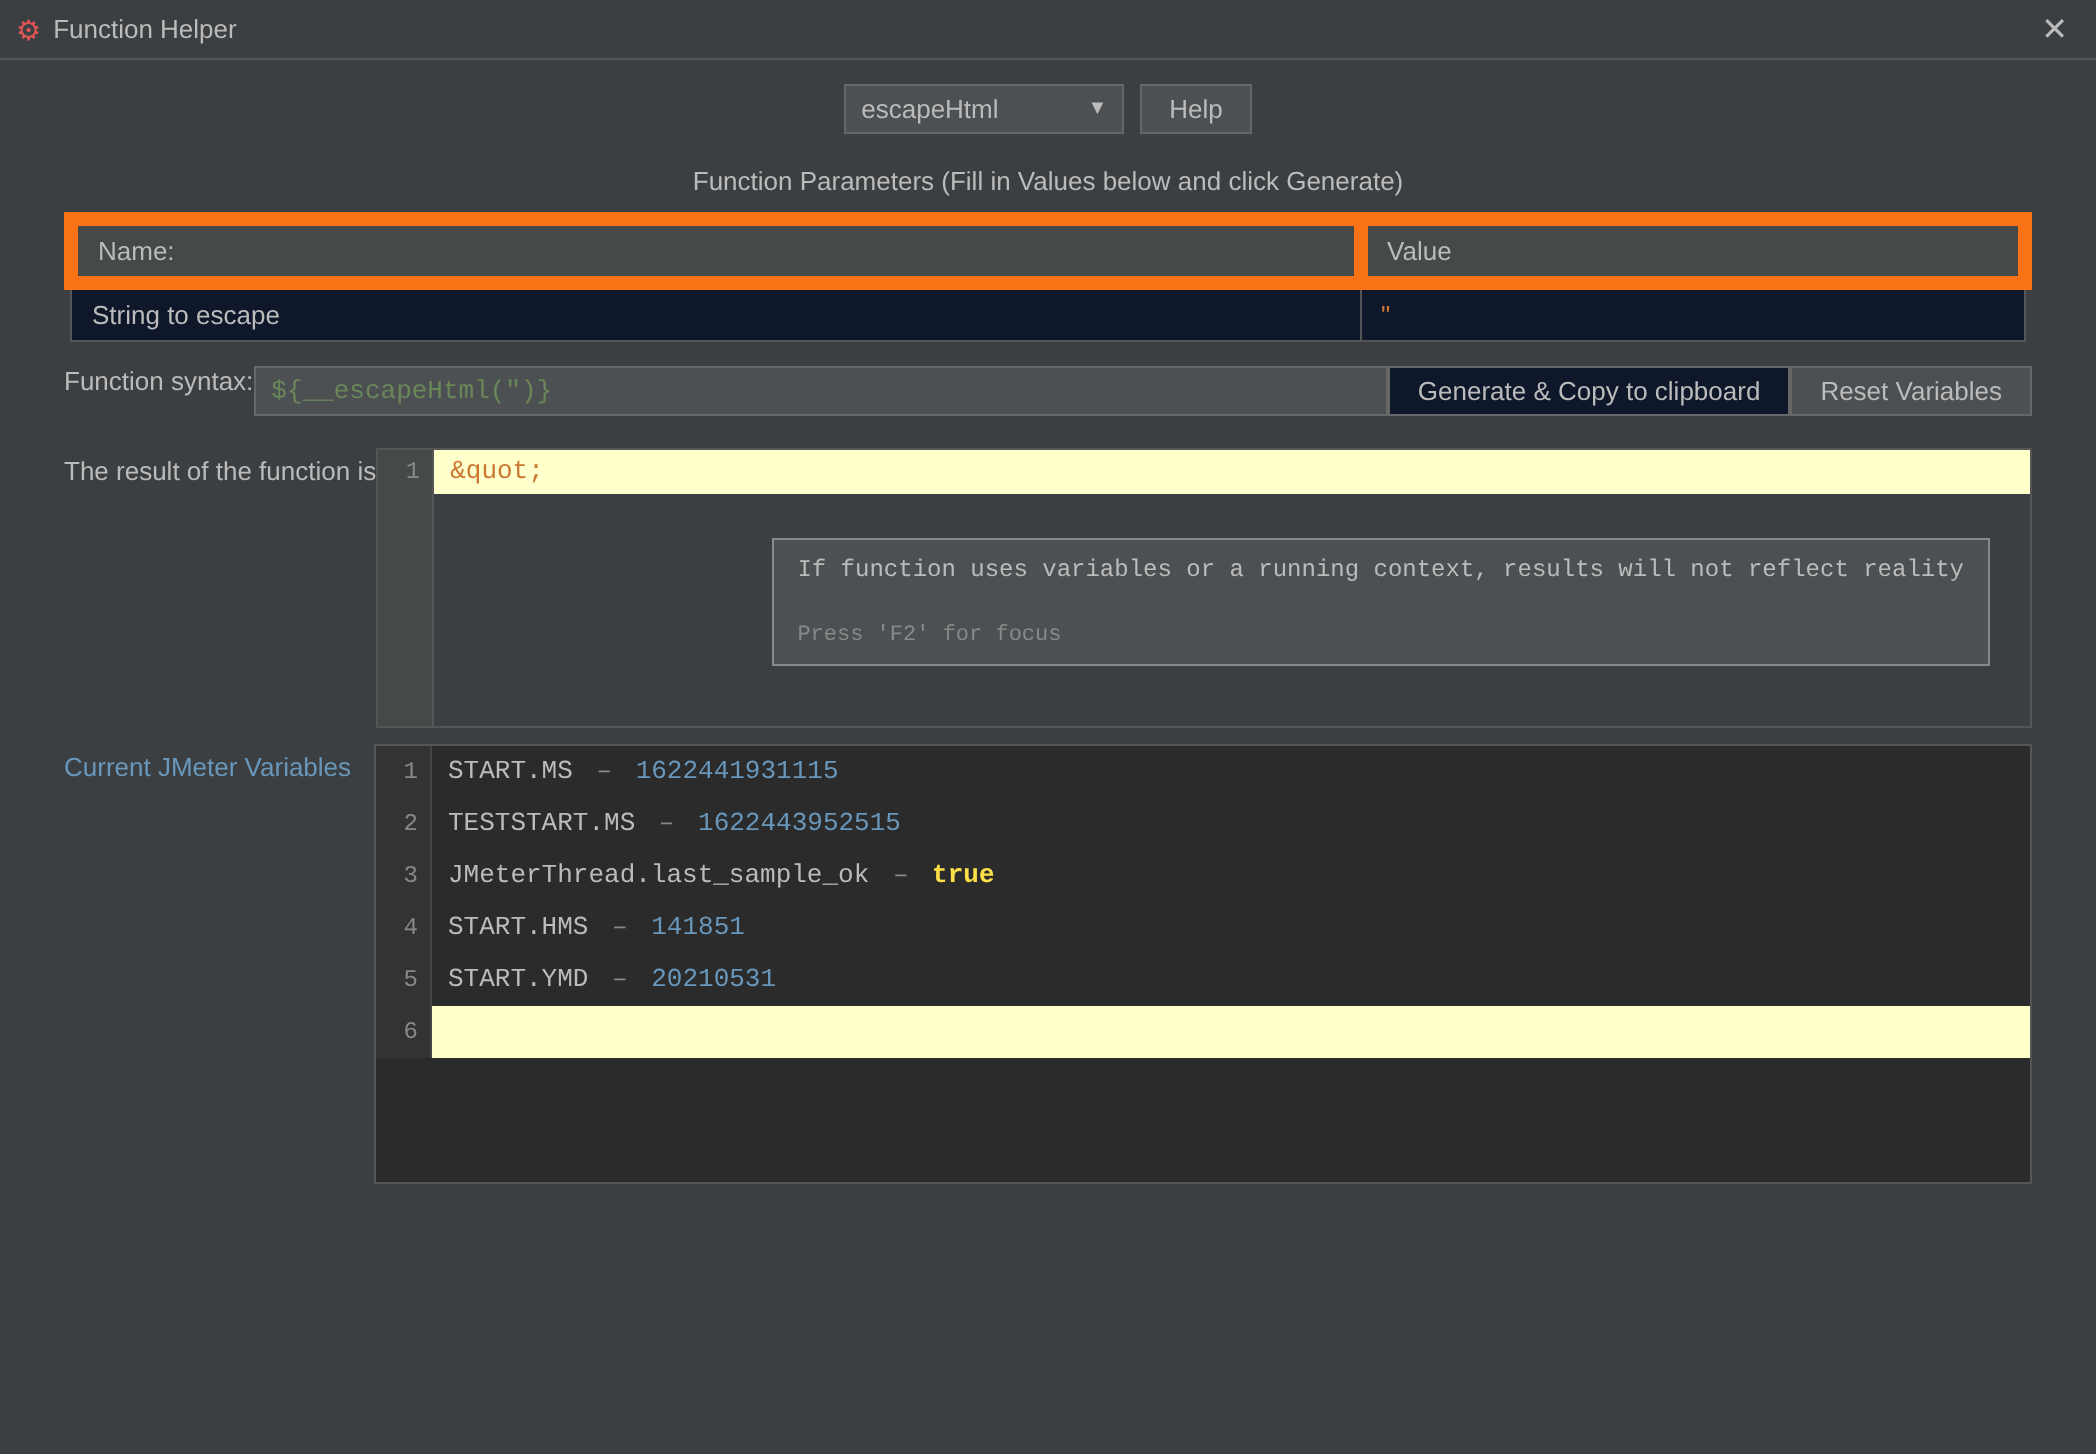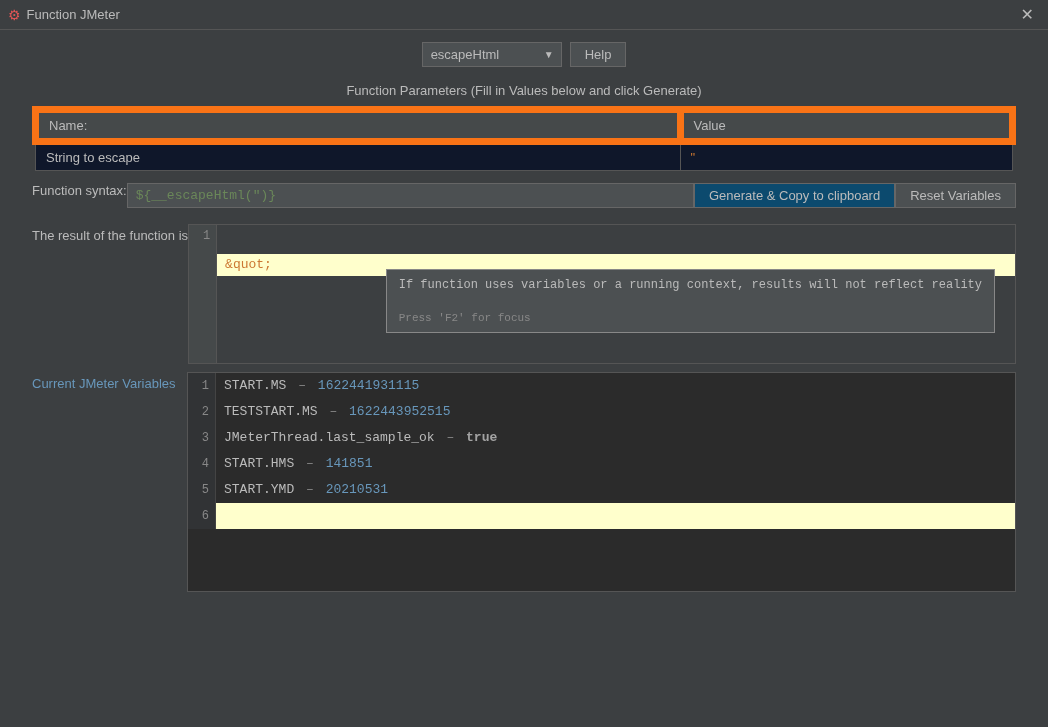--- a/index.html
+++ b/index.html
@@ -129,21 +129,21 @@
     .syntax-input {
       flex: 1;
       background: #4c5052;
       border: 1px solid #666;
       color: #6a8759;
       padding: 4px 8px;
       font-size: 13px;
       font-family: 'Courier New', monospace;
     }
     .generate-btn {
-      background: #0c4a6e;
+      background: #0f172a;
       border: 1px solid #666;
       color: #bbbbbb;
       padding: 4px 14px;
       font-size: 13px;
       cursor: pointer;
       white-space: nowrap;
     }
     .reset-btn {
       background: #4c5052;
       border: 1px solid #666;
@@ -189,21 +189,20 @@
     }
     .line-num {
       display: block;
       text-align: right;
       padding-right: 6px;
       line-height: 22px;
     }
     .result-lines {
       margin-left: 28px;
       padding: 0;
-      margin-top: 29px;
     }
     .result-line {
       line-height: 22px;
       padding: 0 8px;
       font-family: 'Courier New', monospace;
       font-size: 13px;
       color: #cc7832;
     }
     .result-line.highlighted {
       background: #ffffcc;
@@ -271,34 +270,34 @@
     }
     .var-dash {
       color: #888;
       margin: 0 4px;
     }
     .var-value {
       color: #6897bb;
       font-family: 'Courier New', monospace;
     }
     .var-value.true-val {
-      color: #a3a3a3;
+      color: #fde047;
       font-weight: bold;
     }
     .var-line.highlighted-row {
       background: #ffffcc;
     }
   </style>
 </head>
 <body>
 
 <div class="title-bar">
   <div class="title-bar-left">
     <span class="title-icon">⚙</span>
-    <span class="title-text">Function JMeter</span>
+    <span class="title-text">Function Helper</span>
   </div>
   <button class="close-btn">✕</button>
 </div>
 
 <div class="main-content">
 
   <div class="toolbar-row">
     <div class="dropdown-wrapper">
       <select class="function-select">
         <option>escapeHtml</option>

